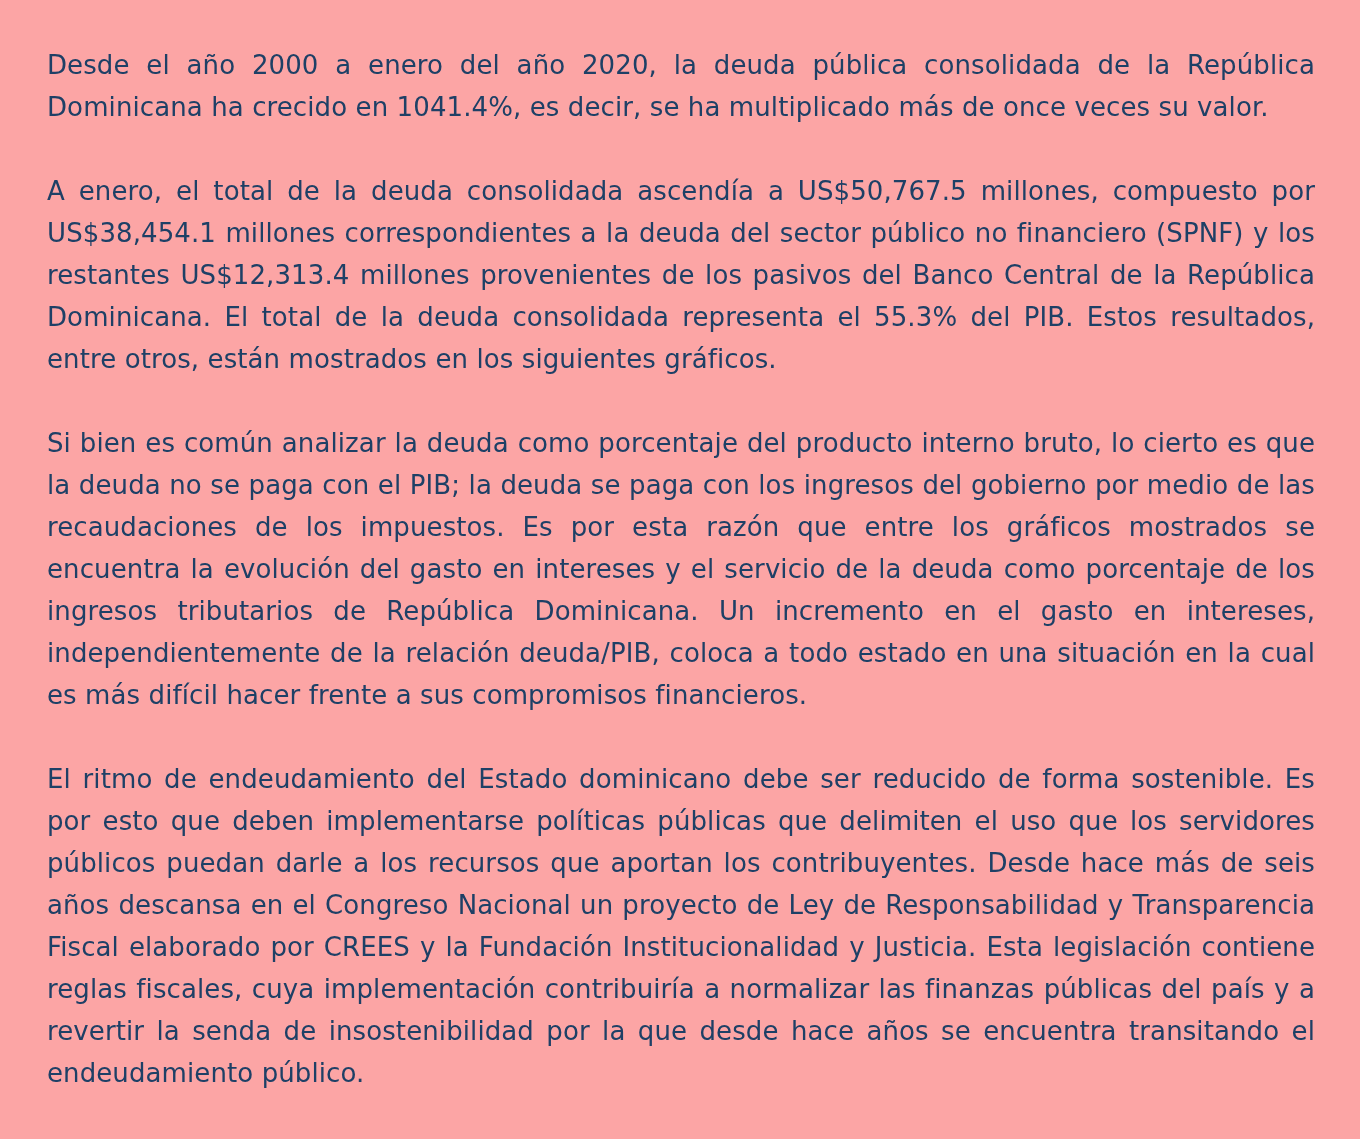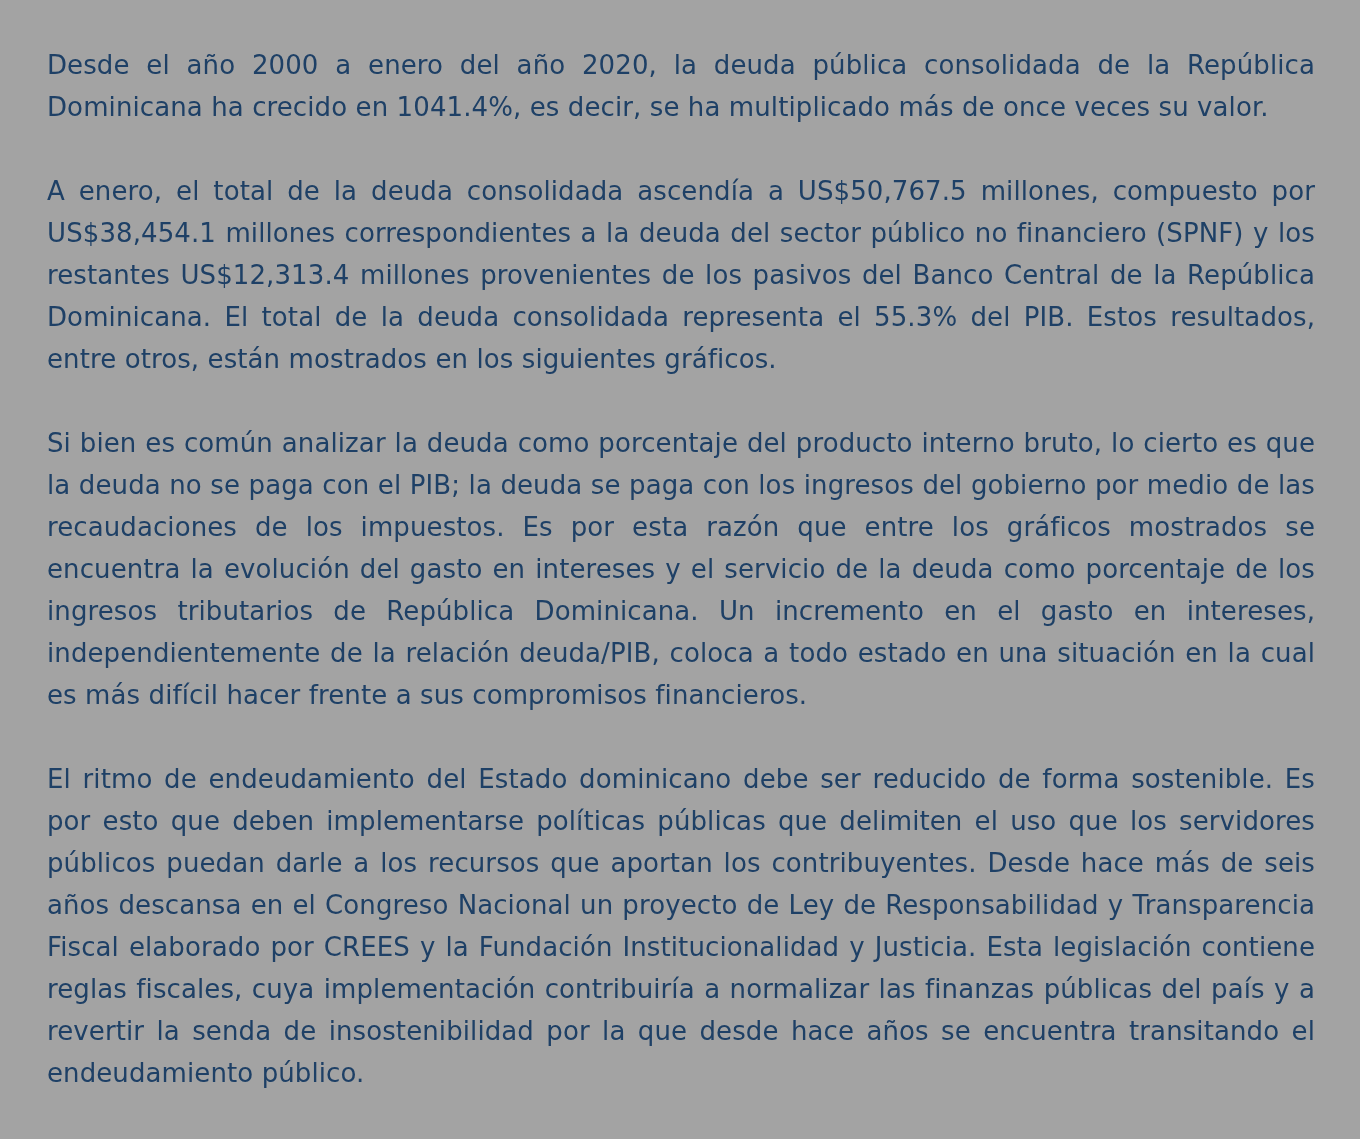--- a/index.html
+++ b/index.html
@@ -28,20 +28,20 @@
     letter-spacing: 0.1px;
   }
 
   .doc-body p:last-child {
     margin-bottom: 0;
   }
 </style>
 </head>
 <body>
 
-<div class="page" style="background: #a3a3a3;">
+<div class="page" style="background: #fca5a5;">
   <div class="doc-body">
     <p style="color: rgb(30, 64, 102);">Desde el año 2000 a enero del año 2020, la deuda pública consolidada de la República Dominicana ha crecido en 1041.4%, es decir, se ha multiplicado más de once veces su valor.</p>
     <p style="color: rgb(30, 64, 102);">A enero, el total de la deuda consolidada ascendía a US$50,767.5 millones, compuesto por US$38,454.1 millones correspondientes a la deuda del sector público no financiero (SPNF) y los restantes US$12,313.4 millones provenientes de los pasivos del Banco Central de la República Dominicana. El total de la deuda consolidada representa el 55.3% del PIB. Estos resultados, entre otros, están mostrados en los siguientes gráficos.</p>
     <p style="color: rgb(30, 64, 102);">Si bien es común analizar la deuda como porcentaje del producto interno bruto, lo cierto es que la deuda no se paga con el PIB; la deuda se paga con los ingresos del gobierno por medio de las recaudaciones de los impuestos. Es por esta razón que entre los gráficos mostrados se encuentra la evolución del gasto en intereses y el servicio de la deuda como porcentaje de los ingresos tributarios de República Dominicana. Un incremento en el gasto en intereses, independientemente de la relación deuda/PIB, coloca a todo estado en una situación en la cual es más difícil hacer frente a sus compromisos financieros.</p>
     <p style="color: rgb(30, 64, 102);">El ritmo de endeudamiento del Estado dominicano debe ser reducido de forma sostenible. Es por esto que deben implementarse políticas públicas que delimiten el uso que los servidores públicos puedan darle a los recursos que aportan los contribuyentes. Desde hace más de seis años descansa en el Congreso Nacional un proyecto de Ley de Responsabilidad y Transparencia Fiscal elaborado por CREES y la Fundación Institucionalidad y Justicia. Esta legislación contiene reglas fiscales, cuya implementación contribuiría a normalizar las finanzas públicas del país y a revertir la senda de insostenibilidad por la que desde hace años se encuentra transitando el endeudamiento público.</p>
   </div>
 </div>
 
 </body></html>

